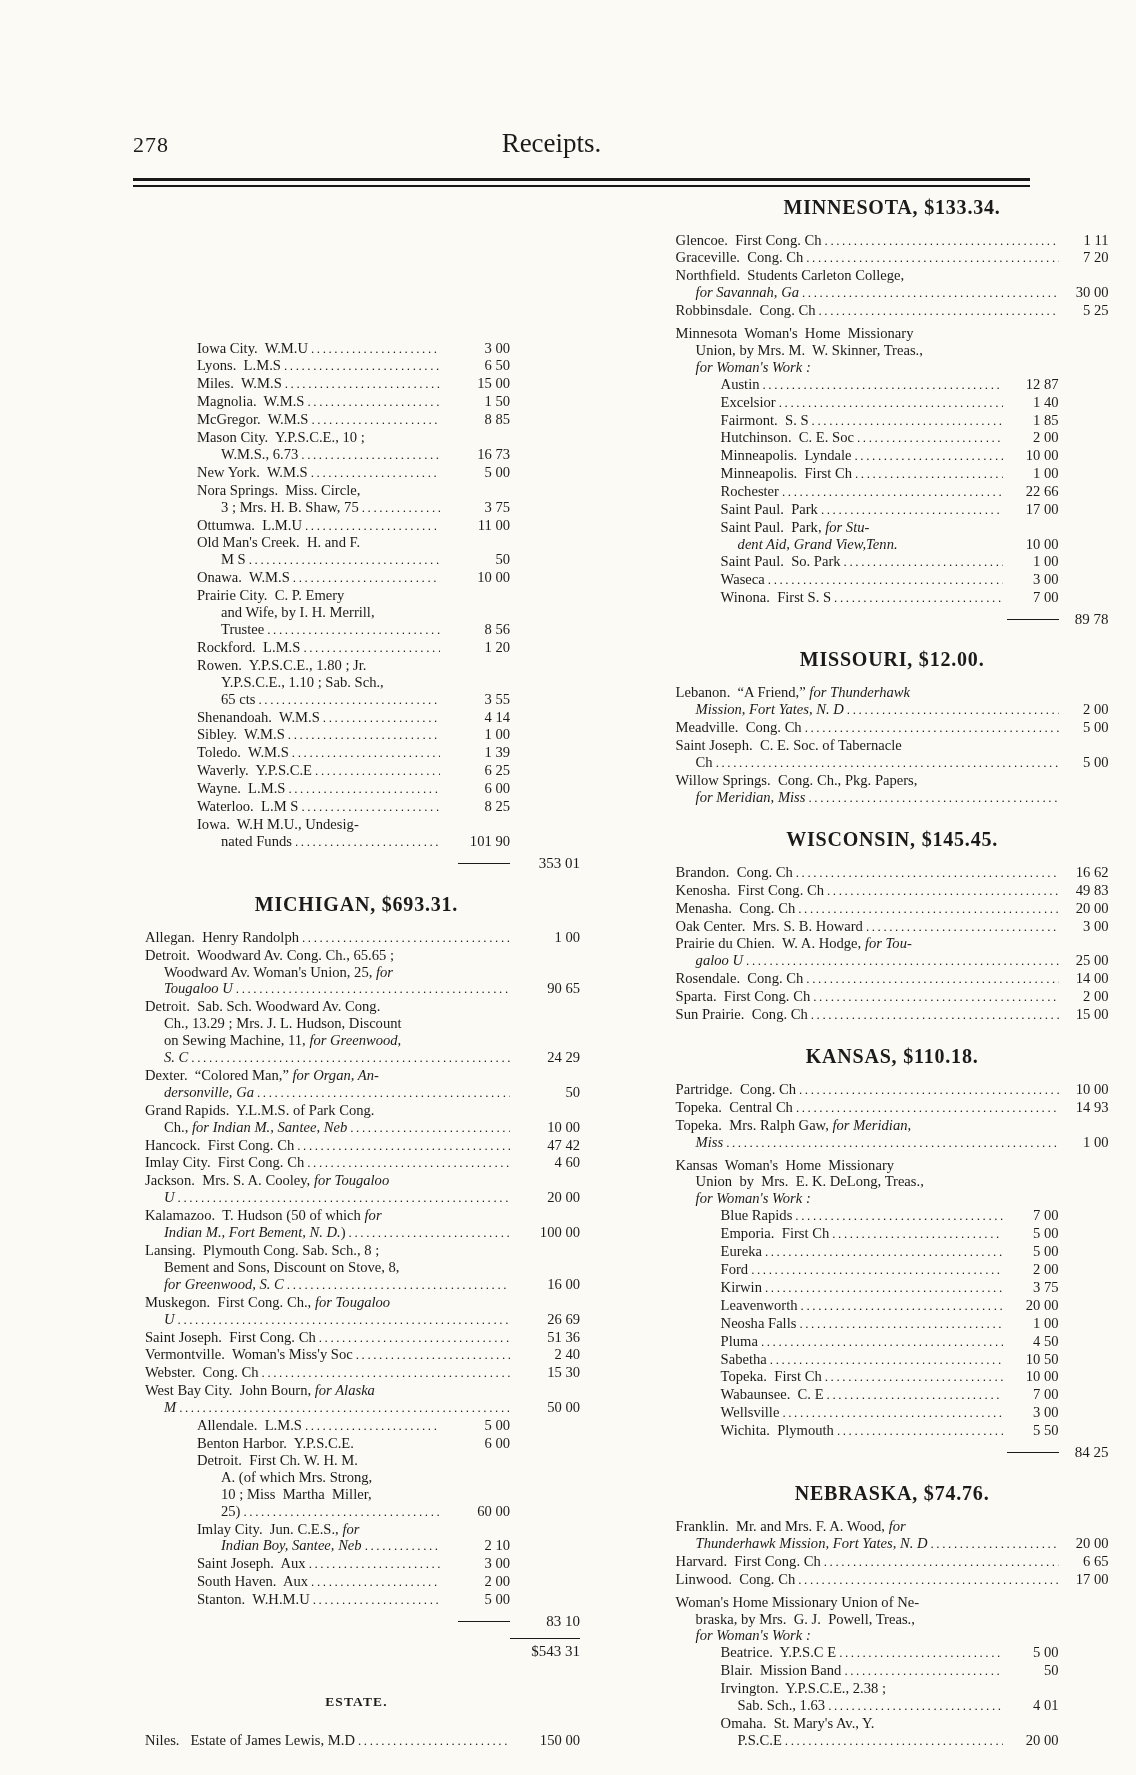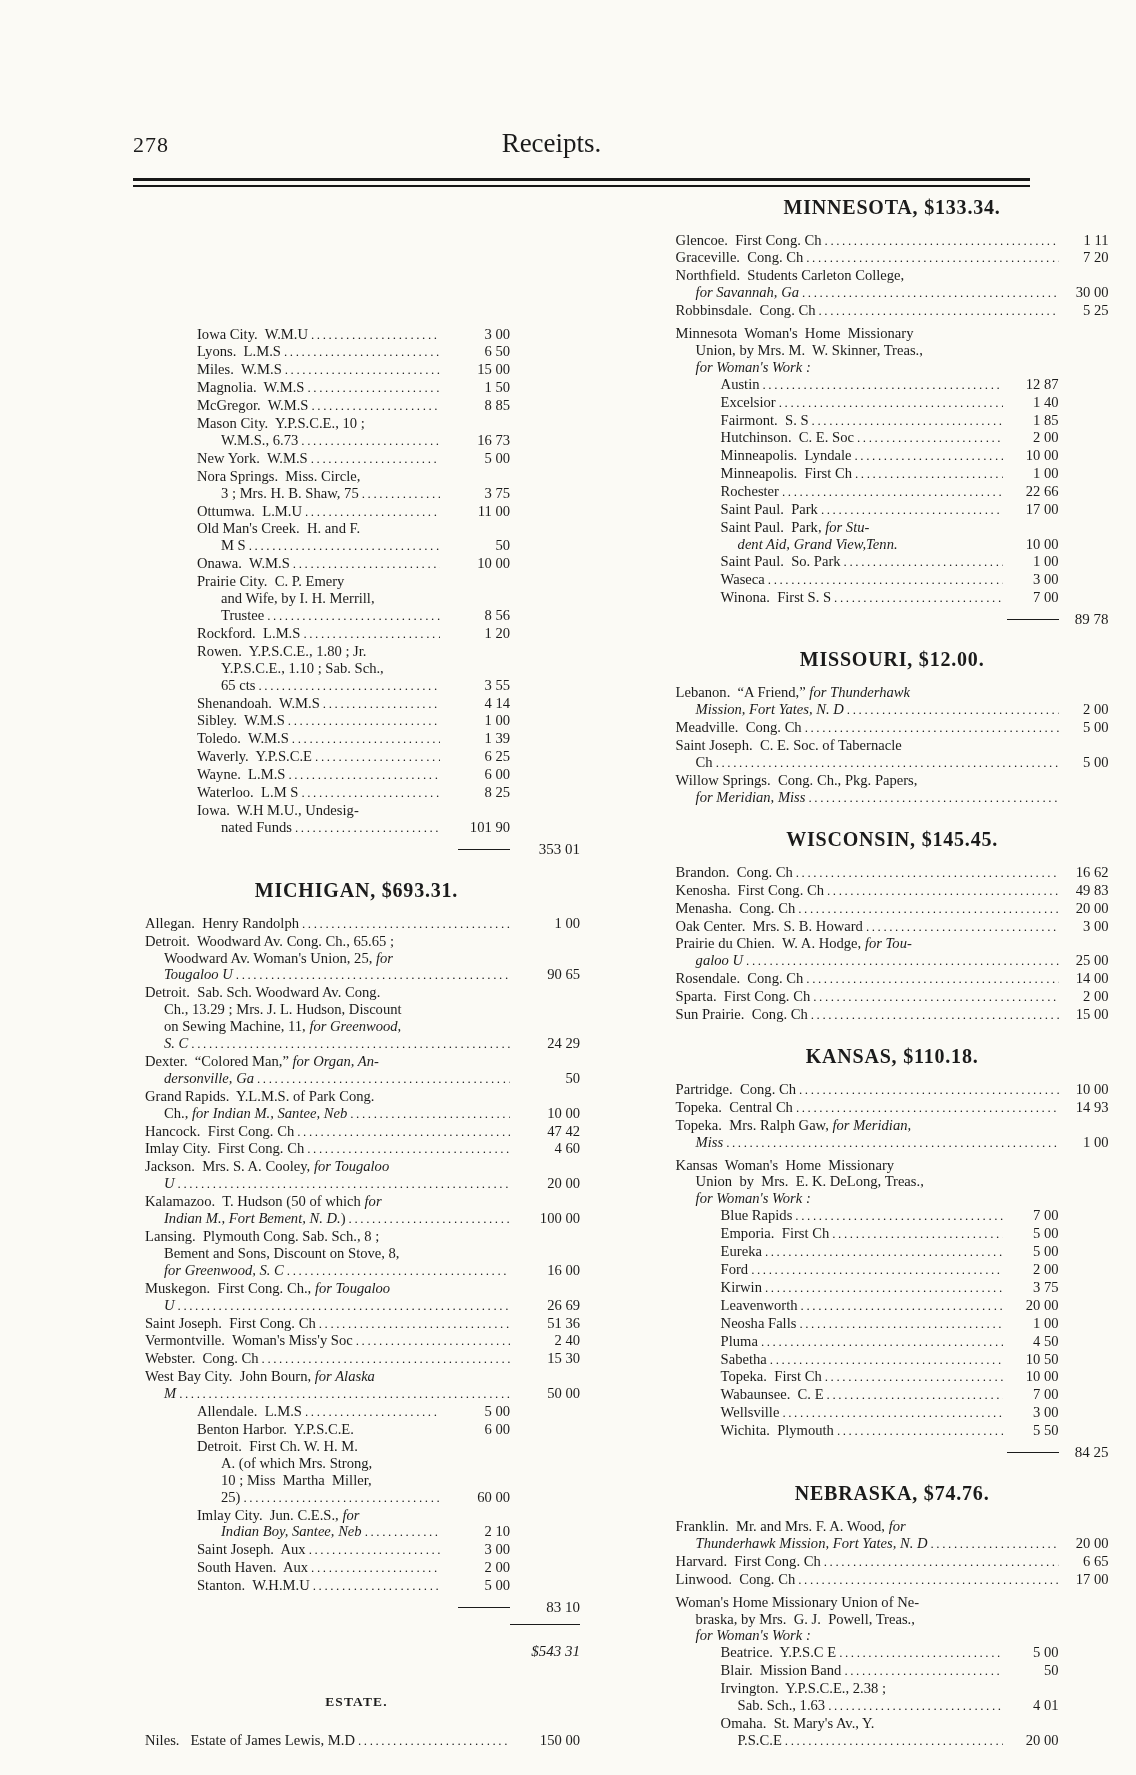--- a/index.html
+++ b/index.html
@@ -51,21 +51,21 @@
   
   .heading{text-align:center;font-weight:700;font-size:20px;letter-spacing:0.8px;margin:21px 0 13px;}
   .heading.small{font-size:13.4px;margin:34px 0 22px;letter-spacing:1.2px;}
   .col-right > .heading:first-child{margin-top:9px;}
   
   .total-row{display:flex;align-items:baseline;font-size:15px;line-height:16.9px;}
   .total-row.tr-inner{margin:4px 0 8px;}
   .total-row.tr-outer{margin:7px 0 4px;}
   .tspacer{flex:1;}
   .dash{display:inline-block;width:52px;border-top:1.6px solid #1b1b1b;margin-bottom:4px;}
-  .amt.ruled{border-top:1.6px solid #1b1b1b;padding-top:18px;font-style:italic;}
+  .amt.ruled{border-top:1.6px solid #1b1b1b;padding-top:4px;}
 </style>
 </head>
 <body>
 
 <div class="page">
   <div class="pghead">
     <span class="pnum">278</span>
     <div class="ptitle">Receipts.</div>
   </div>
   <div class="rule-thick"></div>

